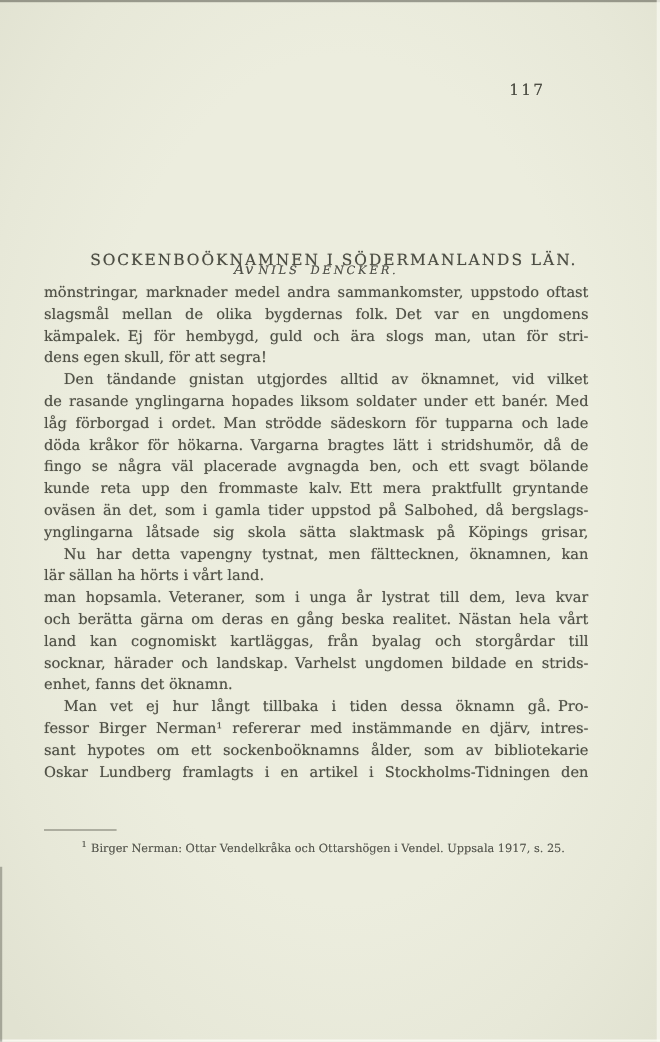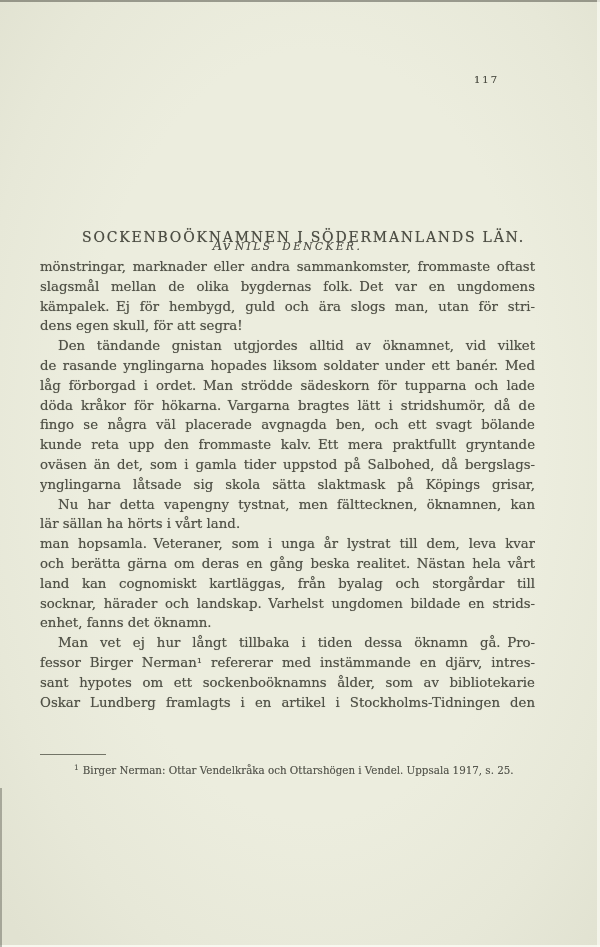--- a/index.html
+++ b/index.html
@@ -13,23 +13,22 @@
     background:radial-gradient(ellipse 420px 700px at 52% 46%, #ecedde 55%, #e7e8d8 80%, #e1e2d1 100%);
   }
   
   .edge-top{position:absolute;top:0;left:0;width:600px;height:2px;background:rgba(55,55,46,.45);}
   .edge-right{position:absolute;top:0;right:0;width:3px;height:947px;background:rgba(249,249,241,.75);}
   .edge-bottom{position:absolute;bottom:0;left:0;width:600px;height:2px;background:rgba(250,250,243,.85);}
   .edge-left-bottom{position:absolute;left:0;top:788px;width:2px;height:159px;background:rgba(55,55,46,.35);}
 
   .pageno{
     position:absolute;top:74px;left:463px;
-    font-size:10px;letter-spacing:2px;color:#4c4d43;
+    font-size:14px;letter-spacing:2px;color:#4c4d43;
     text-shadow:0 0 .6px rgba(70,70,58,.55);
-    margin-left:11px;
   }
   .title{
     position:absolute;top:213px;left:40px;width:495px;margin:16px;
     text-align:center;font-weight:normal;
     font-size:14px;letter-spacing:1.8px;color:#4c4d43;
     text-shadow:0 0 .7px rgba(70,70,58,.6);
     white-space:nowrap;
   }
   .byline{
     position:absolute;top:238px;left:40px;width:495px;
@@ -69,21 +68,21 @@
 
 <div class="page">
 
   <div class="pageno">117</div>
 
   <h1 class="title">SOCKENBOÖKNAMNEN I SÖDERMANLANDS LÄN.</h1>
 
   <div class="byline"><span class="by-prefix">Av</span><span class="by-author">NILS DENCKER.</span></div>
 
   <div class="bodytext">
-    <div class="line">mönstringar, marknader eller andra sammankomster, frommaste oftast</div>
+    <div class="line">mönstringar, marknader medel andra sammankomster, uppstodo oftast</div>
     <div class="line">slagsmål mellan de olika bygdernas folk. Det var en ungdomens</div>
     <div class="line">kämpalek. Ej för hembygd, guld och ära slogs man, utan för stri-</div>
     <div class="line end">dens egen skull, för att segra!</div>
 
     <div class="line indent">Den tändande gnistan utgjordes alltid av öknamnet, vid vilket</div>
     <div class="line">de rasande ynglingarna hopades liksom soldater under ett banér. Med</div>
     <div class="line">låg förborgad i ordet. Man strödde sädeskorn för tupparna och lade</div>
     <div class="line">döda kråkor för hökarna. Vargarna bragtes lätt i stridshumör, då de</div>
     <div class="line">fingo se några väl placerade avgnagda ben, och ett svagt bölande</div>
     <div class="line">kunde reta upp den frommaste kalv. Ett mera praktfullt gryntande</div>

